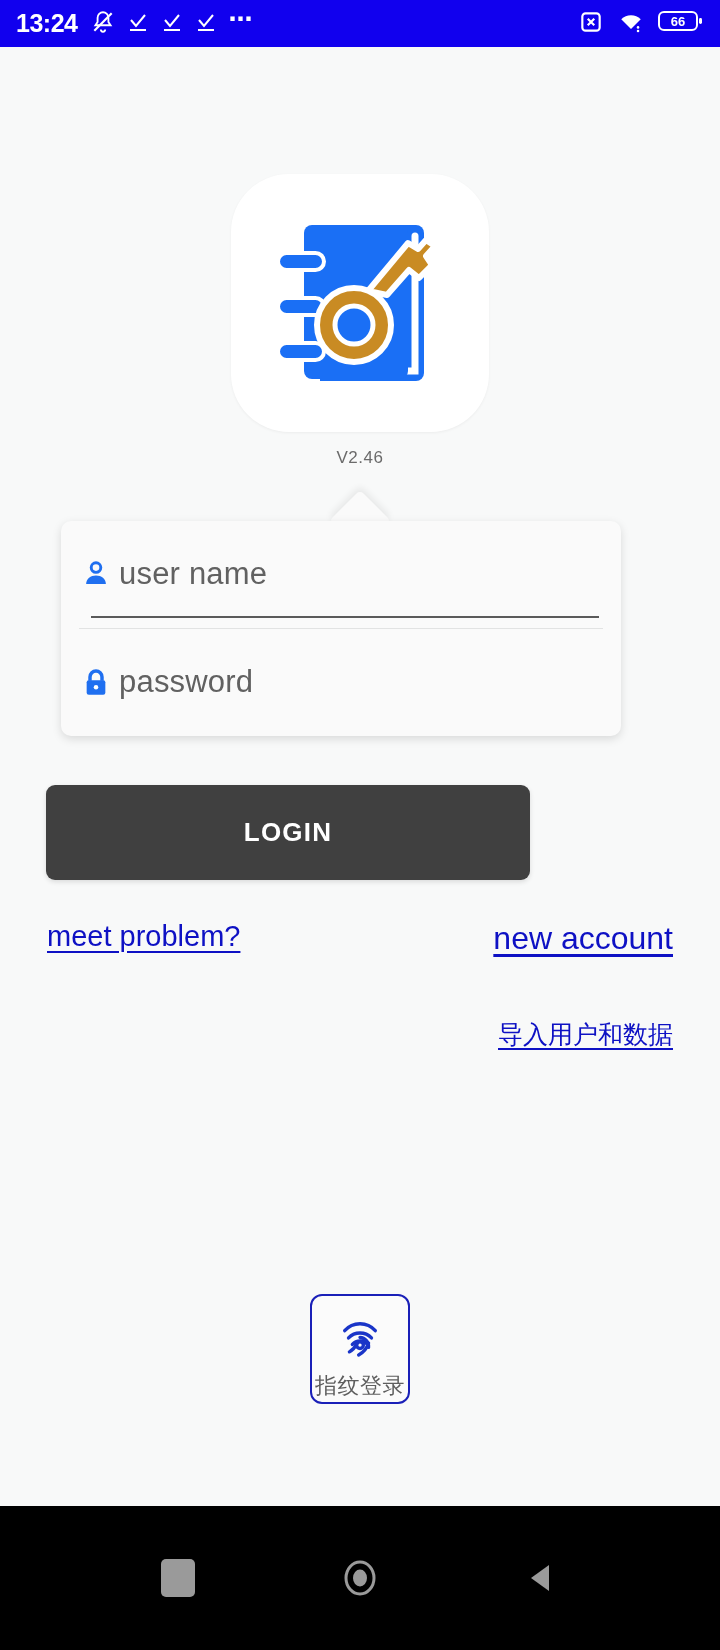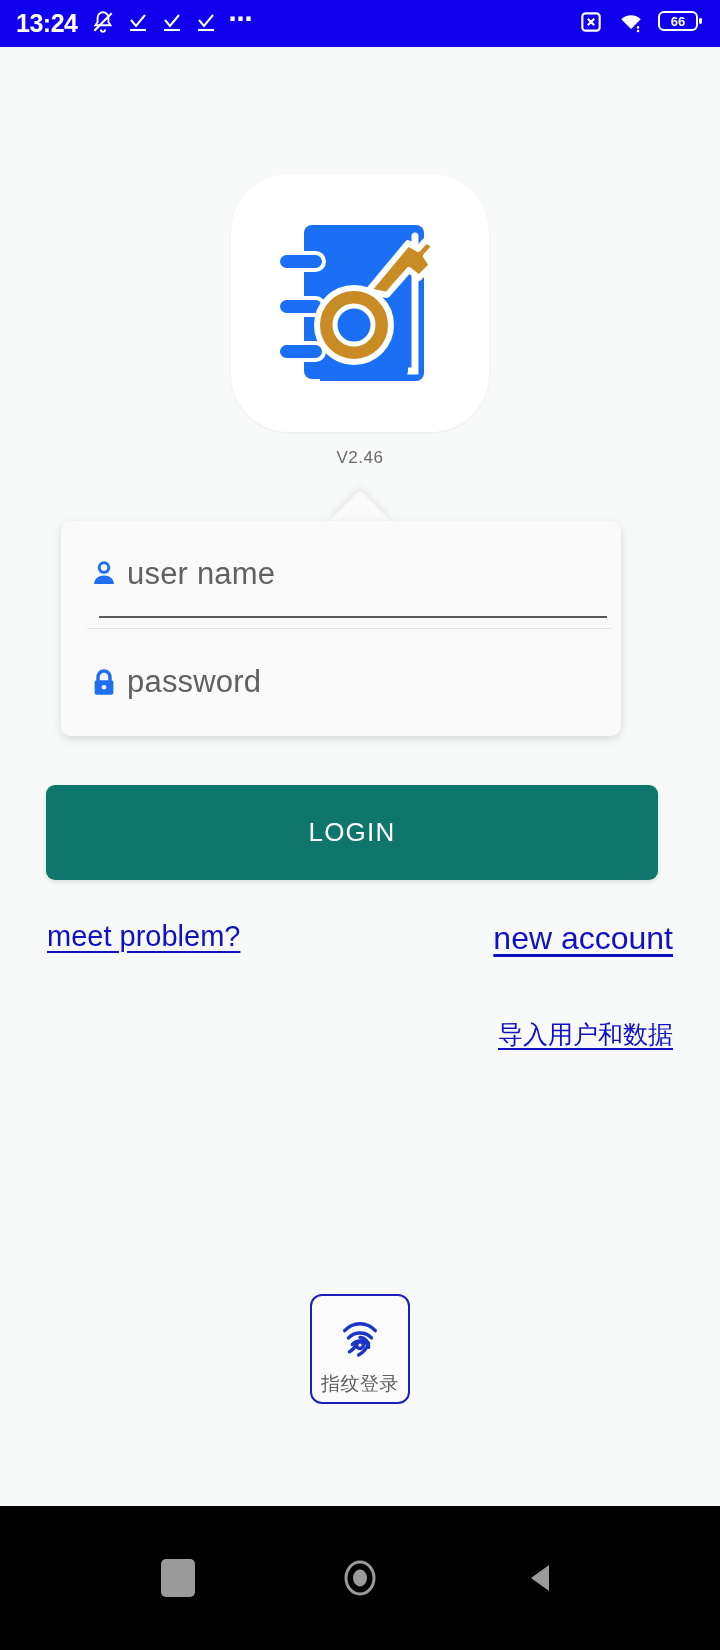--- a/index.html
+++ b/index.html
@@ -39,36 +39,36 @@
   .card{
     position:absolute; top:521px; left:61px; width:560px; height:215px;
     background:#fafafa; border-radius:10px;
     box-shadow:0 3px 10px rgba(0,0,0,0.13);
   }
   .card-arrow{
     position:absolute; top:499px; left:50%; transform:translateX(-50%) rotate(45deg);
     width:44px; height:44px; background:#fafafa; border-radius:5px;
     box-shadow:-3px -3px 7px rgba(0,0,0,0.07);
   }
-  .card-inner{ position:relative; z-index:3; width:100%; height:100%; padding:0 18px;margin-left:8px; }
+  .card-inner{ position:relative; z-index:3; width:100%; height:100%; padding:0 18px; }
   .field{
     position:relative; height:50%; display:flex; align-items:center; gap:6px;
   }
   .field.user{ border-bottom:1px solid #e2e3e3; }
   .field-underline{
     position:absolute; left:12px; right:4px; bottom:10px; height:2px; background:#5a5a5a;
   }
   .f-icon{ width:34px; height:34px; flex:0 0 34px; display:flex; align-items:center; justify-content:center; }
   .f-text{ font-size:31px; color:#616161; letter-spacing:0.2px; }
 
   
   .login-btn{
-    position:absolute; top:785px; left:46px; width:612px; height:95px;
-    background:#0f766e; border:none; border-radius:9px;
-    color:#ffffff; font-size:26px; font-weight:400; letter-spacing:1.2px;
+    position:absolute; top:785px; left:46px; width:484px; height:95px;
+    background:#404040; border:none; border-radius:9px;
+    color:#ffffff; font-size:26px; font-weight:700; letter-spacing:1.2px;
     font-family:"Liberation Sans","DejaVu Sans",sans-serif;
     box-shadow:0 2px 5px rgba(0,0,0,0.12); cursor:pointer;
   }
 
   
   .link{
     position:absolute; color:#0e11c4; text-decoration:underline;
     text-underline-offset:5px; cursor:pointer; white-space:nowrap;
   }
   .link-meet{ top:920px; left:47px; font-size:29px; }
@@ -80,21 +80,21 @@
     position:absolute; top:1294px; left:0; width:720px;
     display:flex; justify-content:center; gap:78px;
   }
   .alt-btn{
     width:100px; height:110px; background:#fbfbfb;
     border:2px solid #1a20b8; border-radius:12px;
     display:flex; flex-direction:column; align-items:center; justify-content:flex-start;
     padding-top:10px; cursor:pointer;
   }
   .alt-ico{ height:62px; display:flex; align-items:center; justify-content:center; }
-  .alt-label{ font-size:19px; color:#5e5e5e; margin-top:3px; letter-spacing:0.5px; }
+  .alt-label{ font-size:22px; color:#5e5e5e; margin-top:3px; letter-spacing:0.5px; }
 
   
   .navbar{
     position:absolute; bottom:0; left:0; width:720px; height:144px;
     background:#000000; display:flex; align-items:center; justify-content:center; gap:128px;
   }
   .nav-ico{ width:54px; height:54px; display:flex; align-items:center; justify-content:center; cursor:pointer; }
   .nav-square{ width:34px; height:38px; background:#9a9a9a; border-radius:5px; }
 </style>
 </head>

